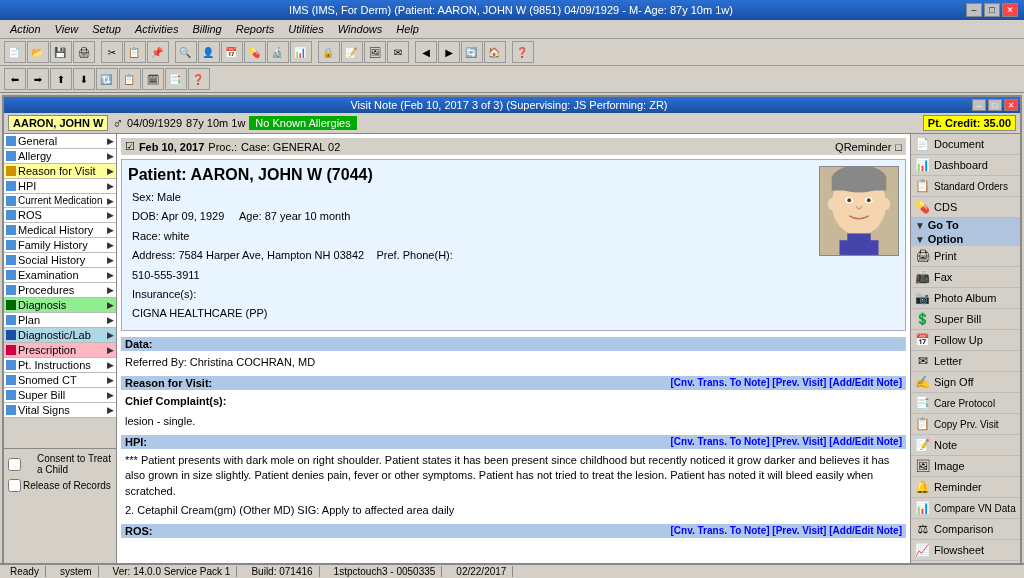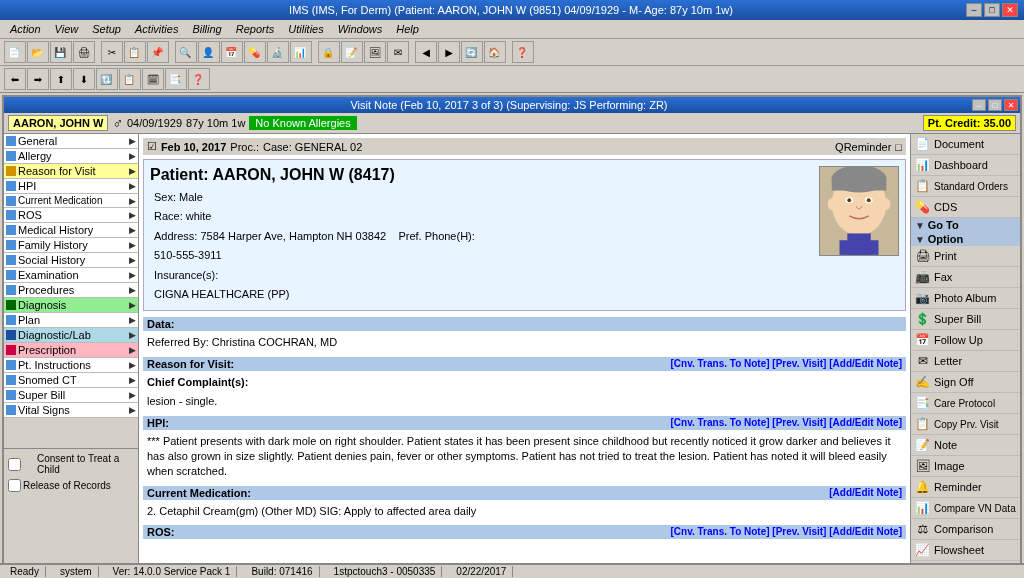--- a/index.html
+++ b/index.html
@@ -125,21 +125,21 @@
     }
 
     
     #main-layout {
       display: flex;
       height: calc(578px - 145px);
     }
 
     
     #left-sidebar {
-      width: 135px;
+      width: 113px;
       background: #d4d0c8;
       border-right: 1px solid #888;
       overflow-y: auto;
       flex-shrink: 0;
     }
     .sidebar-item {
       display: flex;
       align-items: center;
       padding: 1px 2px;
       cursor: pointer;
@@ -492,22 +492,27 @@
         <span>☑</span>
         <span style="font-weight:bold;">Feb 10, 2017</span>
         <span>Proc.:</span>
         <span>Case: GENERAL 02</span>
         <span style="margin-left:auto;">QReminder</span>
         <span>□</span>
       </div>
 
       <div id="patient-summary">
         <div id="patient-summary-text">
-          <h2>Patient: AARON, JOHN W  (8417)</h2>
+          <h2>Patient: AARON, JOHN W  (7044)</h2>
           <div class="content-text">Sex: Male</div>
+          <div class="content-text">
+            <span>DOB: Apr 09, 1929</span>
+            &nbsp;&nbsp;&nbsp;
+            <span>Age: 87 year 10 month</span>
+          </div>
           <div class="content-text">Race: white</div>
           <div class="content-text">
             <span>Address: 7584 Harper Ave, Hampton NH 03842</span>
             &nbsp;&nbsp;
             <span>Pref. Phone(H):</span>
           </div>
           <div class="content-text">510-555-3911</div>
           <div class="content-text">Insurance(s):</div>
           <div class="content-text">CIGNA HEALTHCARE (PP)</div>
         </div>
@@ -553,24 +558,20 @@
         <span class="content-label">Chief Complaint(s):</span>
       </div>
       <div class="content-text">lesion - single.</div>
 
       <div class="section-header">
         <span>HPI:</span>
         <span class="section-actions">[Cnv. Trans. To Note]  [Prev. Visit]  [Add/Edit Note]</span>
       </div>
       <div class="content-text">*** Patient presents with dark mole on right shoulder. Patient states it has been present since childhood but recently noticed it grow darker and believes it has also grown in size slightly. Patient denies pain, fever or other symptoms. Patient has not tried to treat the lesion. Patient has noted it will bleed easily when scratched.</div>
 
-      <div class="section-header">
-        <span>Current Medication:</span>
-        <span class="section-actions">[Add/Edit Note]</span>
-      </div>
       <div class="content-text">2. Cetaphil   Cream(gm) (Other MD)  SIG: Apply to affected area daily</div>
 
       <div class="section-header">
         <span>ROS:</span>
         <span class="section-actions">[Cnv. Trans. To Note]  [Prev. Visit]  [Add/Edit Note]</span>
       </div>
 
     </div>
 
     <div id="right-panel">

